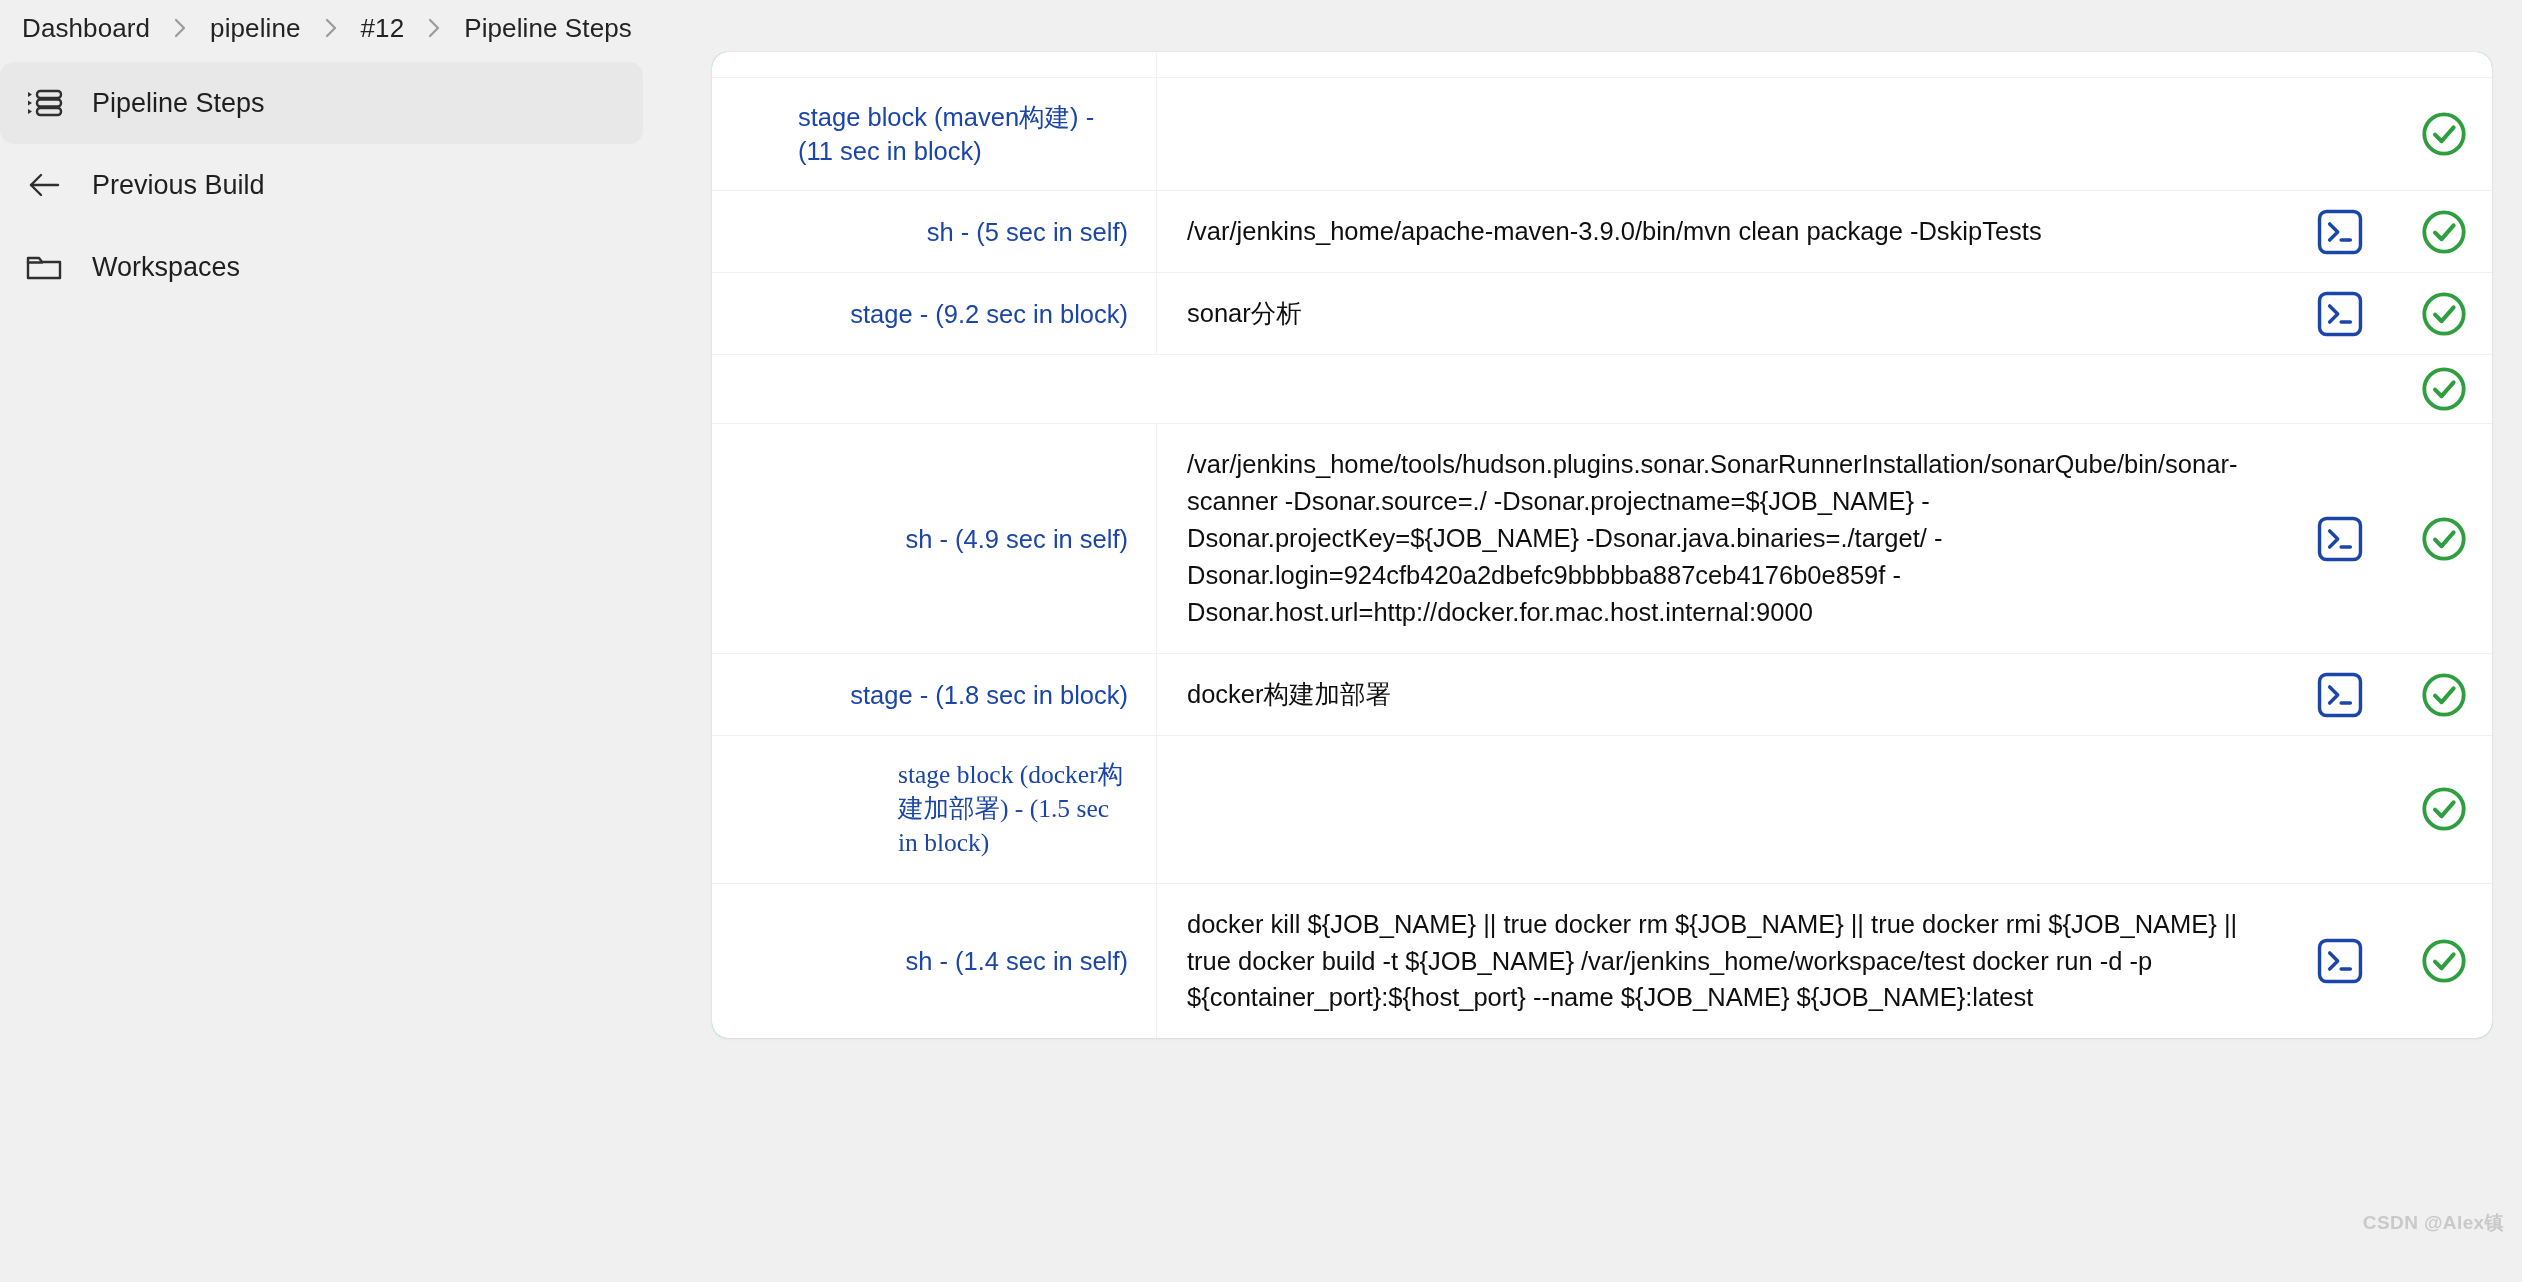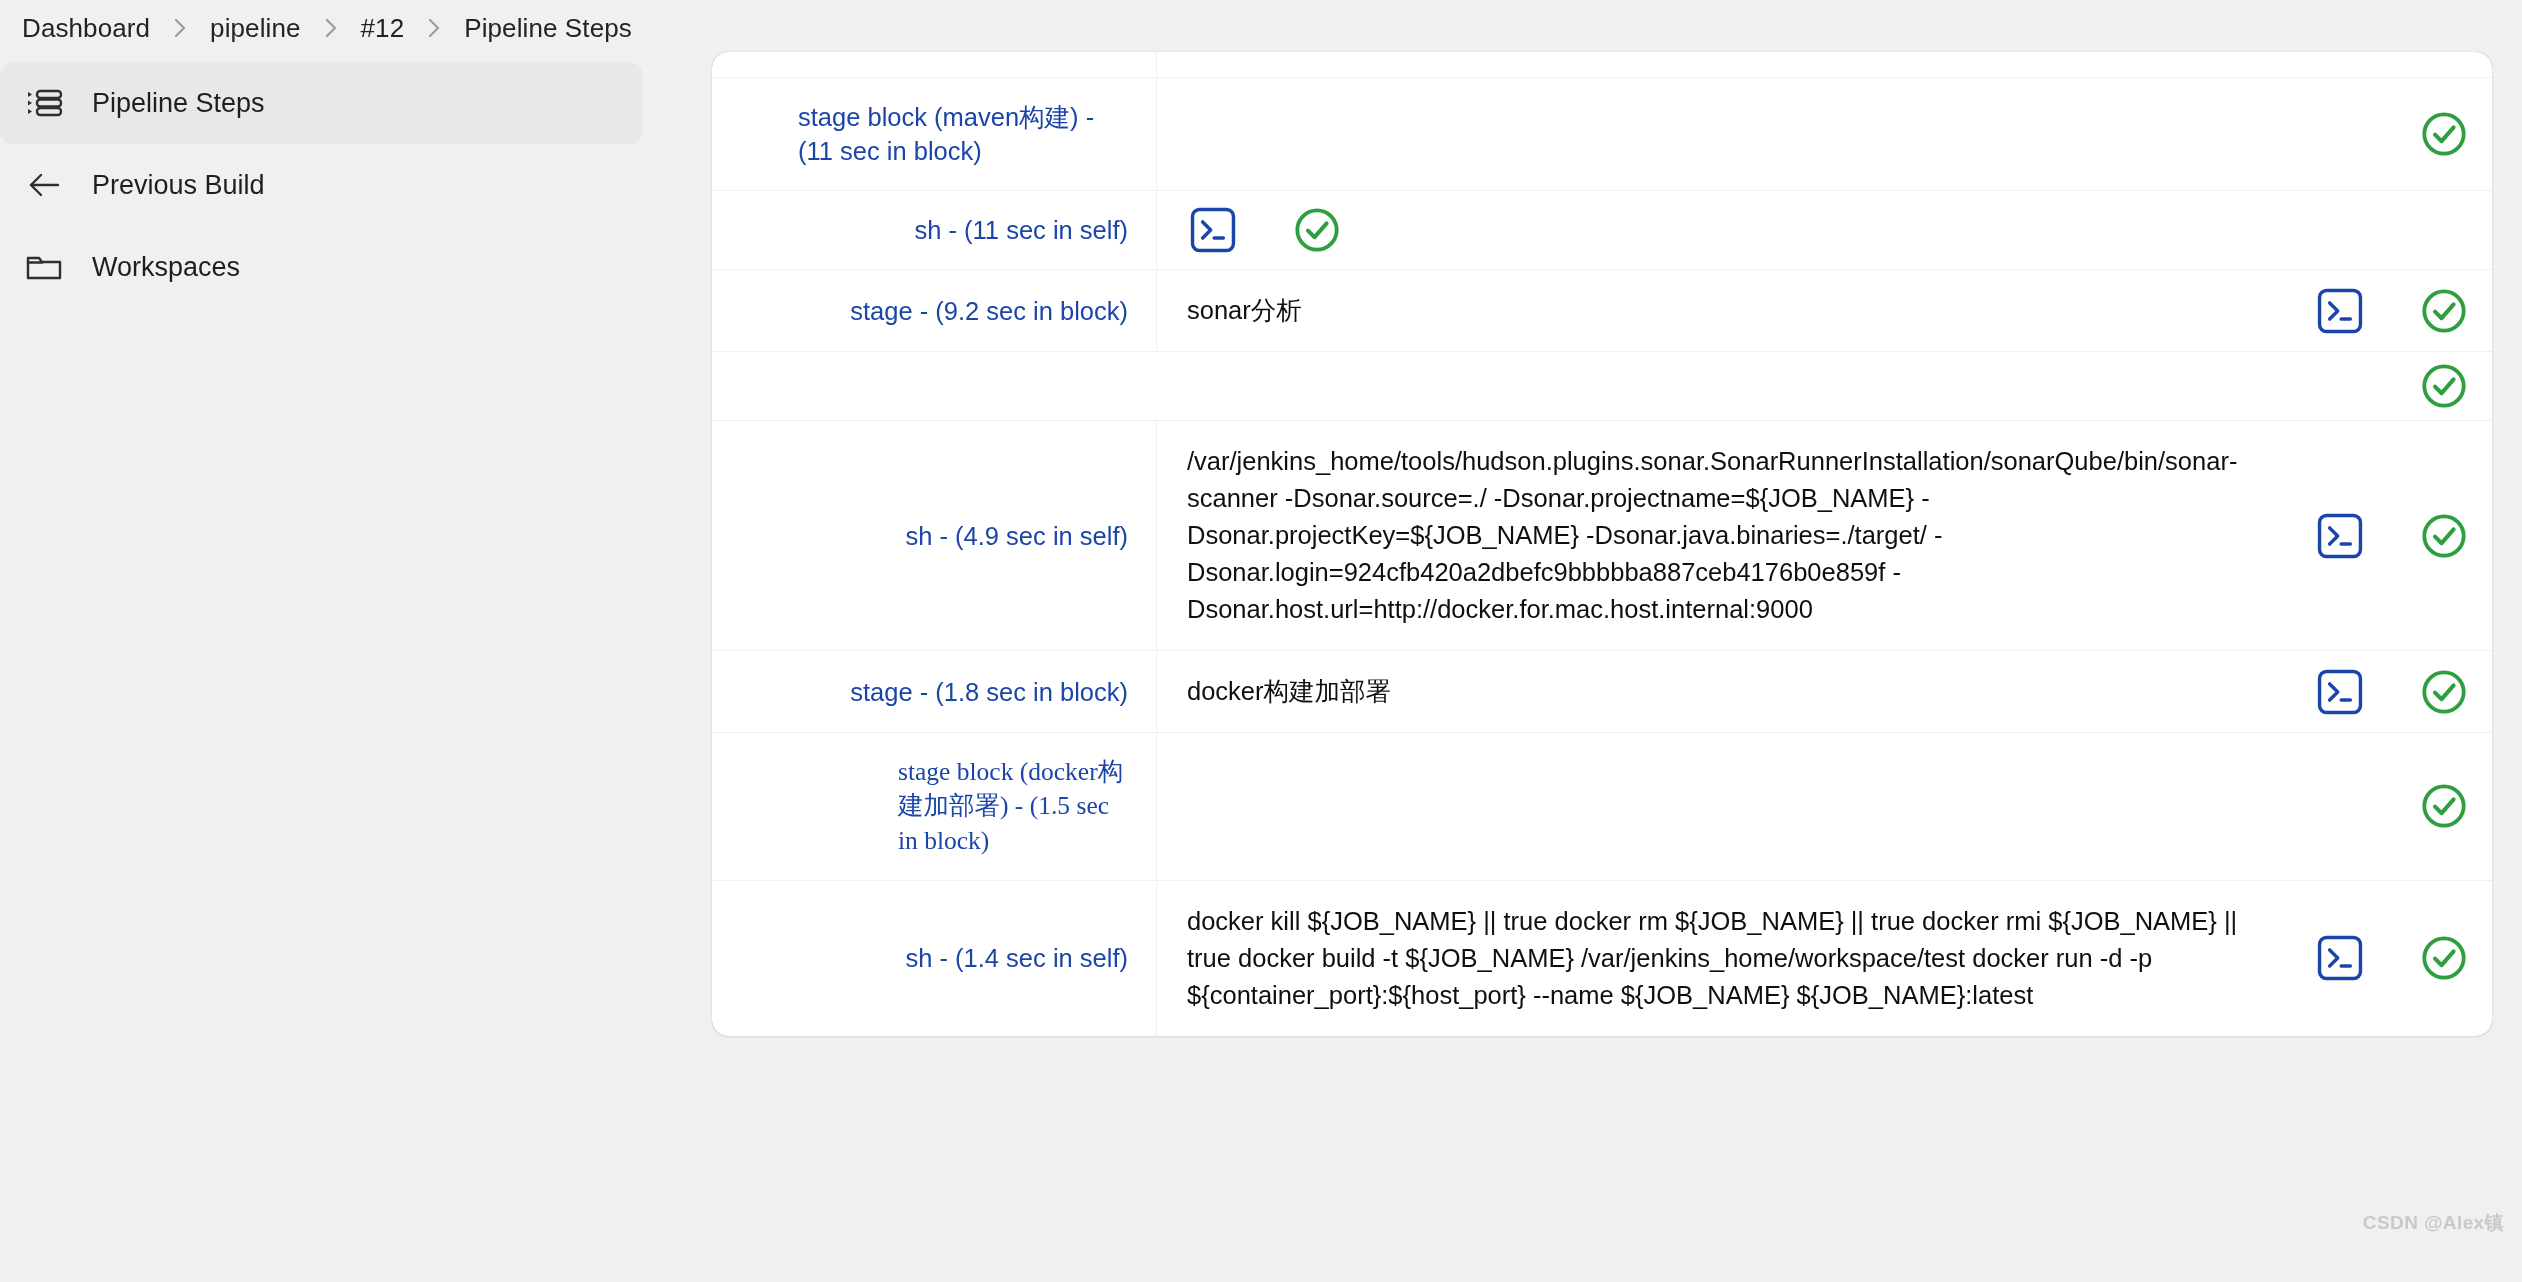--- a/index.html
+++ b/index.html
@@ -200,21 +200,24 @@
           <span>
             <svg class="status-ok" viewBox="0 0 40 40" fill="none">
               <circle cx="20" cy="20" r="16.4" stroke="#2e9e3e" stroke-width="3.2" fill="#fff"></circle>
               <polyline points="12.5,20.5 18,26 28,14.5" stroke="#2e9e3e" stroke-width="3.4" stroke-linecap="round" stroke-linejoin="round"></polyline>
             </svg>
           </span>
         </div>
       </div>
       <div class="row">
         <div class="cell-label">
-          <a href="#" class="">sh - (11 sec in self)</a>
+          <a href="#" class="">sh - (5 sec in self)</a>
+        </div>
+        <div class="cell-args">
+          <span>/var/jenkins_home/apache-maven-3.9.0/bin/mvn clean package -DskipTests</span>
         </div>
         <div class="cell-console">
           <span>
             <svg class="console-btn" viewBox="0 0 40 40" fill="none">
               <rect x="2.2" y="2.2" width="35.6" height="35.6" rx="6" fill="#fff" stroke="#1b45a8" stroke-width="3"></rect>
               <polyline points="11,13 18,20 11,27" stroke="#1b45a8" stroke-width="3" stroke-linecap="round" stroke-linejoin="round"></polyline>
               <line x1="21" y1="27" x2="29" y2="27" stroke="#1b45a8" stroke-width="3" stroke-linecap="round"></line>
             </svg>
           </span>
         </div>

